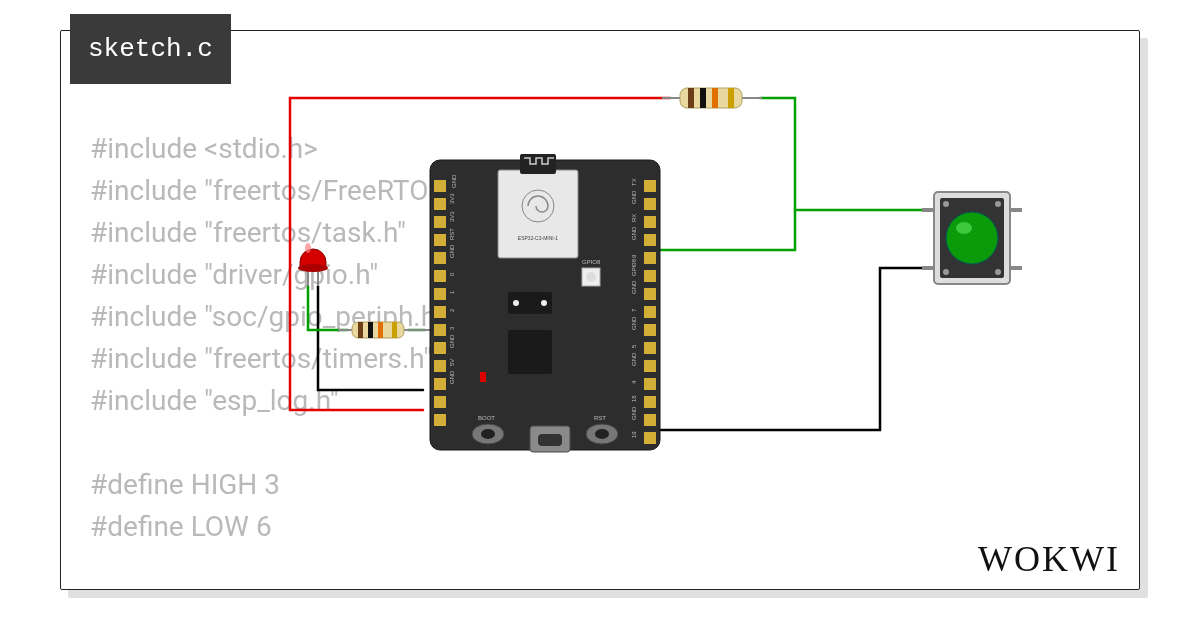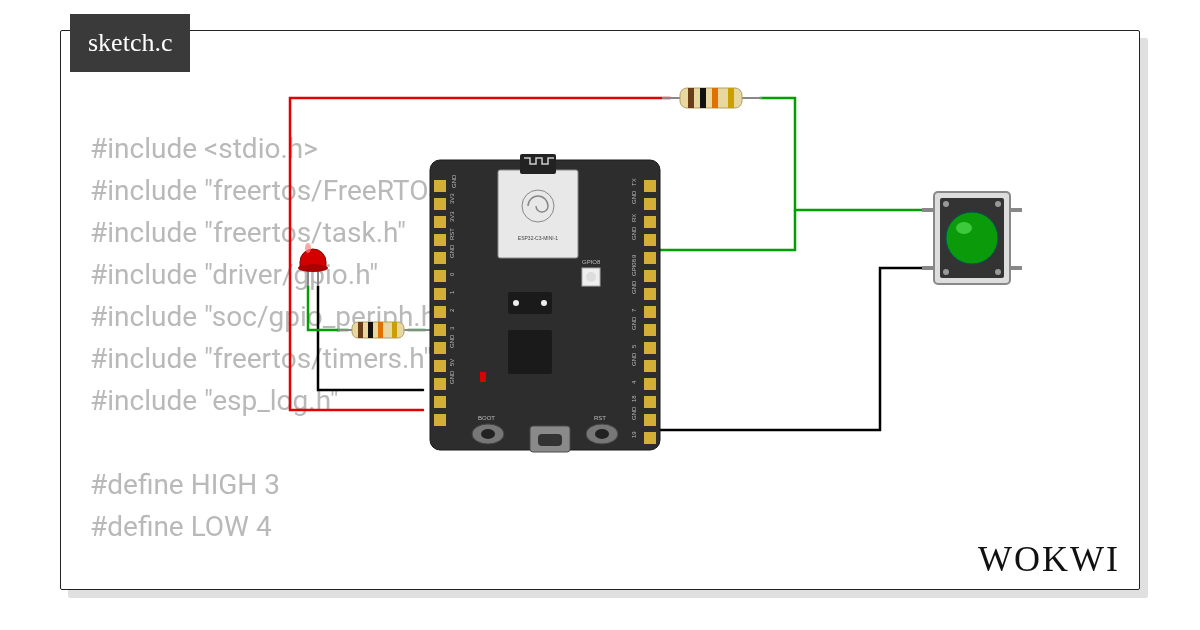--- a/index.html
+++ b/index.html
@@ -22,22 +22,22 @@
     border-radius: 2px;
     box-shadow: 8px 8px 0 0 rgba(0,0,0,0.12);
   }
   .tab {
     position: absolute;
     left: 70px;
     top: 14px;
     background: #3a3a3a;
     color: #fff;
     font-size: 26px;
-    padding: 14px 18px;
-    font-family: Liberation Serif, serif;
+    padding: 20px 18px;
+    font-family: Liberation Mono, monospace;
   }
   .code {
     position: absolute;
     left: 90px;
     top: 86px;
     font-size: 28px;
     line-height: 1.5;
     color: #b9b9b9;
     font-family: inherit;
     white-space: pre;
@@ -95,21 +95,21 @@
 <div class="code">
 <span>#include &lt;stdio.h&gt;</span>
 <span>#include "freertos/FreeRTOS.h"</span>
 <span>#include "freertos/task.h"</span>
 <span>#include "driver/gpio.h"</span>
 <span>#include "soc/gpio_periph.h"</span>
 <span>#include "freertos/timers.h"</span>
 <span>#include "esp_log.h"</span>
 <span></span>
 <span>#define HIGH 3</span>
-<span>#define LOW 4</span>
+<span>#define LOW 6</span>
 </div>
 
 <svg class="circuit" viewBox="0 0 1080 560">
 
   <path class="wire-red" d="M 363 380 L 230 380 L 230 68 L 610 68"></path>
 
   <path class="wire-green" d="M 700 68 L 735 68 L 735 220 L 600 220"></path>
   <path class="wire-green" d="M 735 180 L 862 180"></path>
 
   <path class="wire-black" d="M 862 238 L 820 238 L 820 400 L 580 400"></path>

